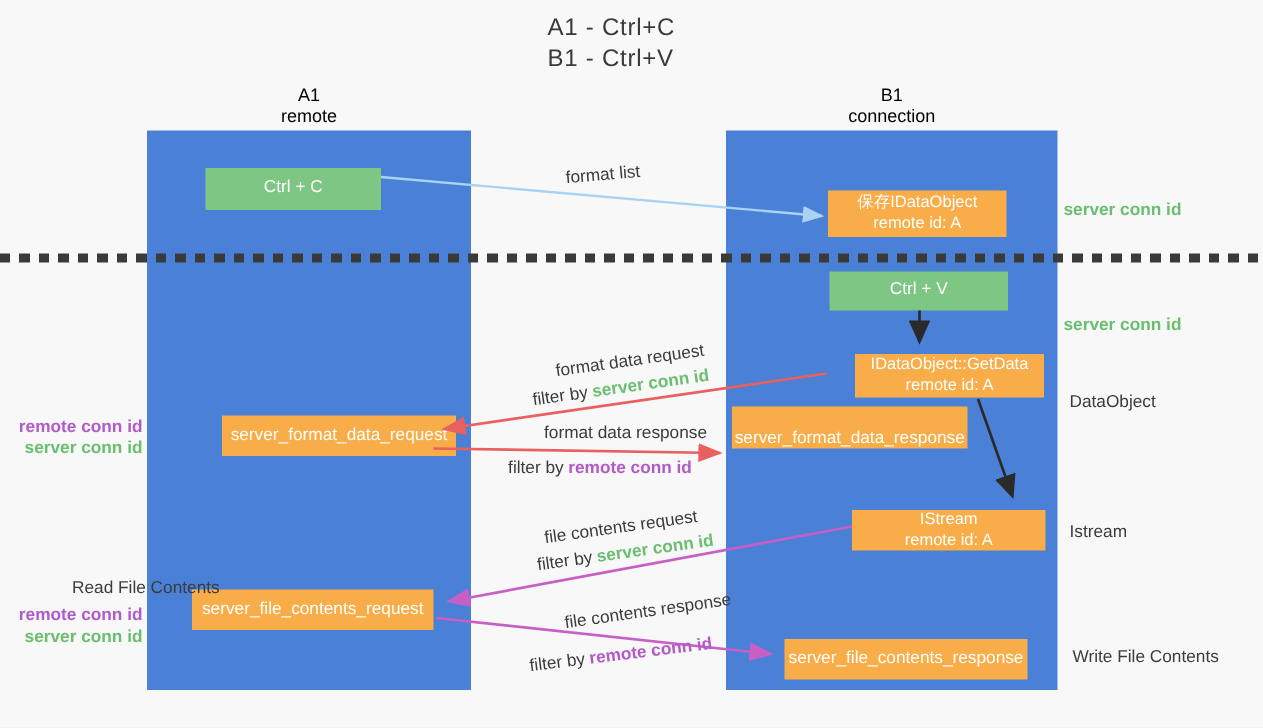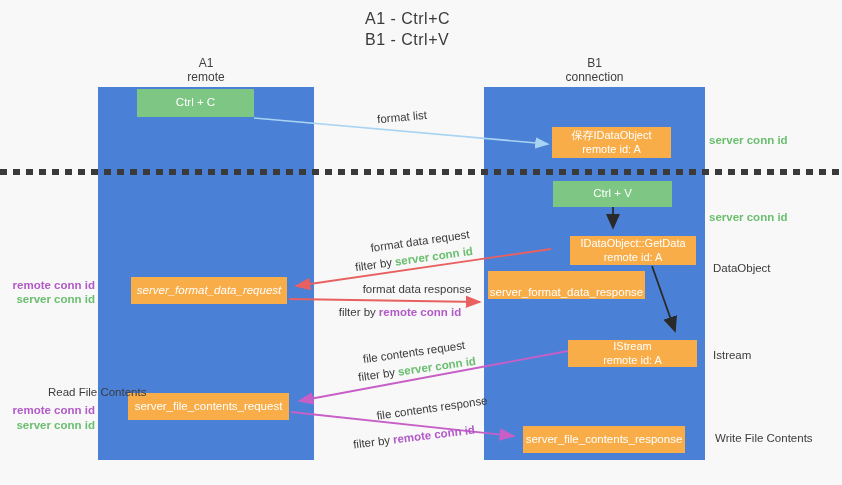--- a/index.html
+++ b/index.html
@@ -14,21 +14,21 @@
     overflow: hidden;
   }
   .abs { position: absolute; }
   .title {
     left: 365px; top: 8px;
     font-size: 16px; line-height: 21px; color: #3a3a3a;
     letter-spacing: 0.5px;
   }
   .col-header {
     top: 56px; text-align: center;
-    font-size: 12px; line-height: 14px; color: #404040;
+    font-size: 12px; line-height: 14px; color: #000000;
   }
   .column {
     top: 87px; height: 373px;
     background: #4a81d7;
     z-index: 1;
   }
   .divider {
     left: 0; top: 169px; width: 842px; height: 6px;
     background: repeating-linear-gradient(90deg, #3a3a3a 0 7px, transparent 7px 13px);
     z-index: 2;
@@ -73,39 +73,39 @@
   <div class="abs col-header" style="left:484px;width:221px;">
     <div>B1</div>
     <div>connection</div>
   </div>
 
   <div class="abs column" style="left:98px;width:216px;"></div>
   <div class="abs column" style="left:484px;width:221px;"></div>
 
   <div class="abs divider"></div>
 
-  <div class="abs node green-box" style="left:137px;top:89px;width:117px;height:28px;">
+  <div class="abs node green-box" style="left:137px;top:112px;width:117px;height:28px;">
     <div>Ctrl + C</div>
   </div>
 
   <div class="abs node orange-box" style="left:552px;top:127px;width:119px;height:31px;font-size:11px;">
     <div>保存IDataObject</div>
     <div>remote id: A</div>
   </div>
 
   <div class="abs node green-box" style="left:553px;top:181px;width:119px;height:26px;">
     <div>Ctrl + V</div>
   </div>
 
   <div class="abs node orange-box" style="left:550px;top:236px;width:126px;height:29px;font-size:11px;margin-left:20px;">
     <div>IDataObject::GetData</div>
     <div>remote id: A</div>
   </div>
 
-  <div class="abs node orange-box" style="left:131px;top:277px;width:156px;height:27px;font-style:italic;">
+  <div class="abs node orange-box" style="left:148px;top:277px;width:156px;height:27px;">
     <div>server_format_data_request</div>
   </div>
 
   <div class="abs node orange-box" style="left:488px;top:271px;width:157px;height:28px;justify-content:flex-end;">
     <div>server_format_data_response</div>
   </div>
 
   <div class="abs node orange-box" style="left:568px;top:340px;width:129px;height:27px;font-size:11px;">
     <div>IStream</div>
     <div>remote id: A</div>

